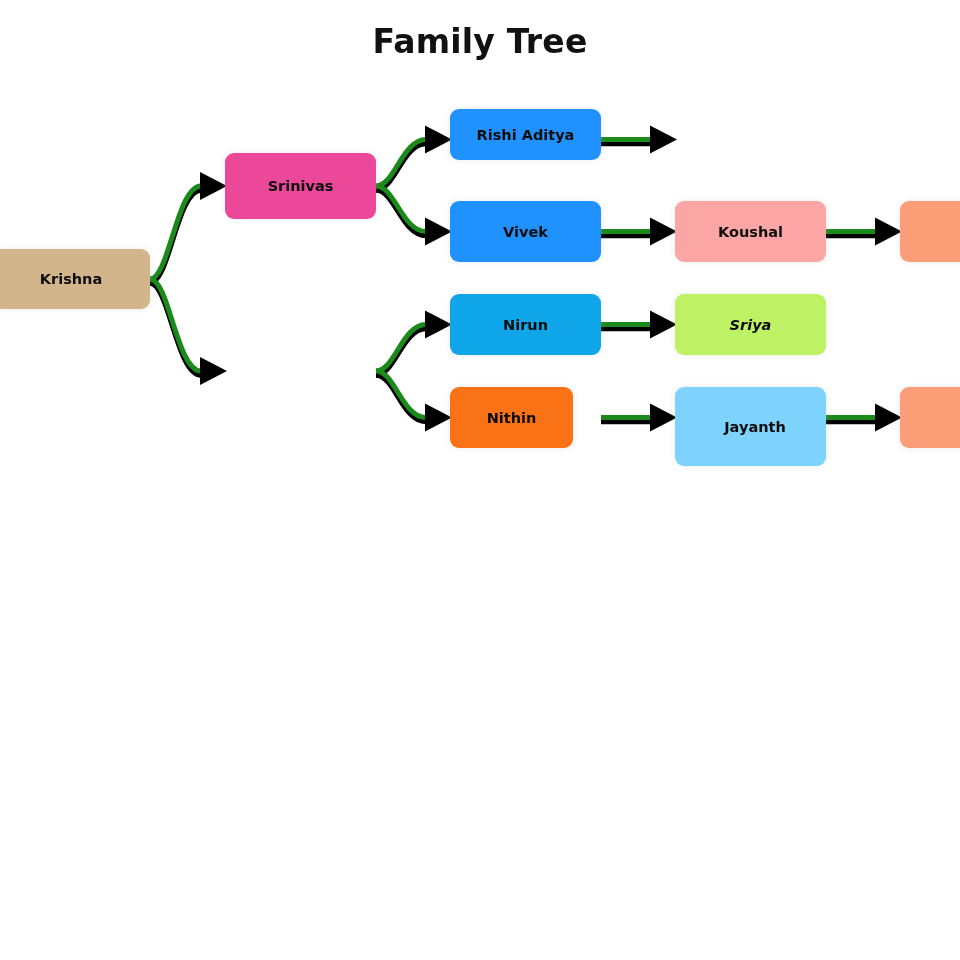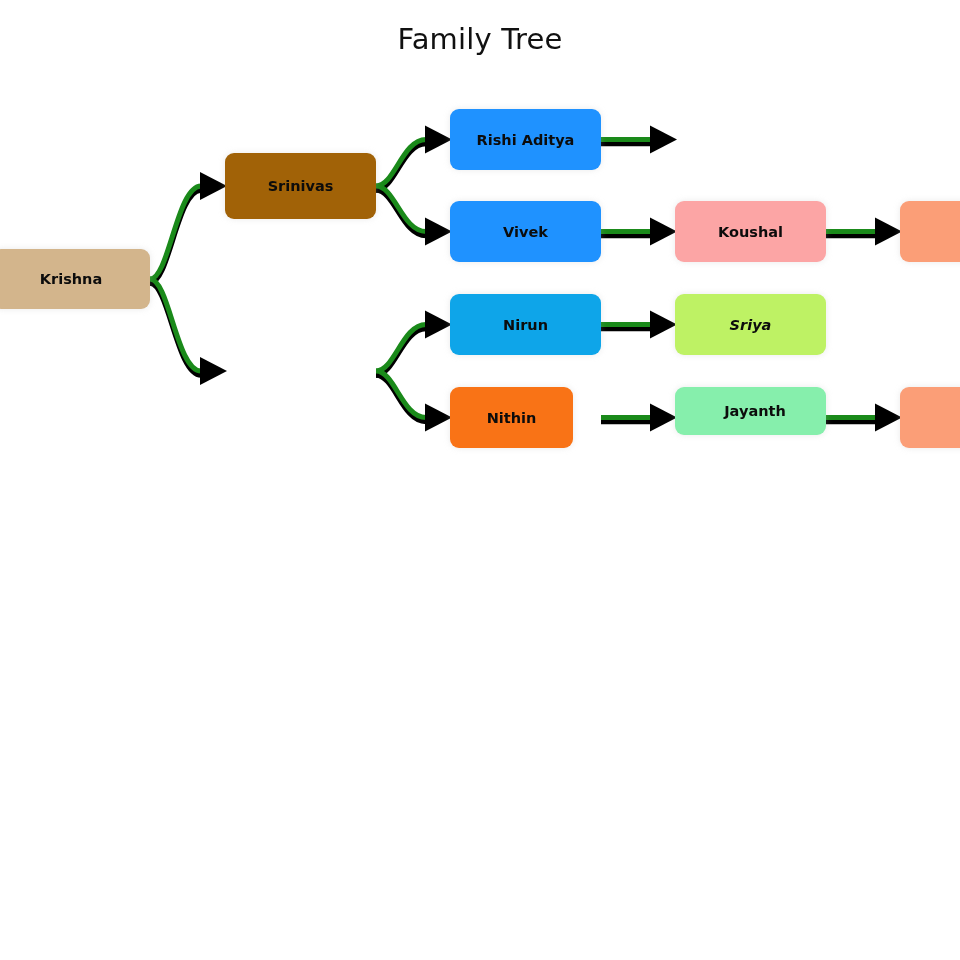--- a/index.html
+++ b/index.html
@@ -14,22 +14,22 @@
     background: #ffffff;
     overflow: hidden;
     font-family: "DejaVu Sans", sans-serif;
   }
   #title {
     position: absolute;
     left: 0;
     top: 22px;
     width: 960px;
     text-align: center;
-    font-size: 29px;
-    font-weight: normal;
+    font-size: 33px;
+    font-weight: bold;
     color: #111111;
     letter-spacing: 0.2px;
   }
   #edge-layer {
     position: absolute;
     left: 0;
     top: 0;
     width: 960px;
     height: 960px;
   }
@@ -118,39 +118,39 @@
       <g>
         <path d="M 826 417.5 L 876 417.5" fill="none" stroke="#000000" stroke-width="5.5" stroke-linecap="butt" transform="translate(0,4)" opacity="1"></path>
         <path d="M 826 417.5 L 876 417.5" fill="none" stroke="#1a8a1a" stroke-width="5" stroke-linecap="butt"></path>
         <polygon points="875,403.5 902,417.5 875,431.5" fill="#000000"></polygon>
       </g>
     </svg>
 
 <div class="node" style="left: -8px; top: 249px; width: 158px; height: 60px; background: rgb(211, 181, 140);">
       <span class="node-label">Krishna</span>
     </div>
-    <div class="node" style="left: 225px; top: 153px; width: 151px; height: 66px; background: #a16207;">
+    <div class="node" style="left: 225px; top: 153px; width: 151px; height: 66px; background: #ec4899;">
       <span class="node-label">Srinivas</span>
     </div>
-    <div class="node" style="left: 450px; top: 109px; width: 151px; height: 61px; background: rgb(31, 146, 255);">
+    <div class="node" style="left: 450px; top: 109px; width: 151px; height: 51px; background: rgb(31, 146, 255);">
       <span class="node-label">Rishi Aditya</span>
     </div>
     <div class="node" style="left: 450px; top: 201px; width: 151px; height: 61px; background: rgb(31, 146, 255); text-align: right;">
       <span class="node-label">Vivek</span>
     </div>
     <div class="node" style="left: 450px; top: 294px; width: 151px; height: 61px; background: #0ea5e9;">
       <span class="node-label">Nirun</span>
     </div>
     <div class="node" style="left: 450px; top: 387px; width: 123px; height: 61px; background: #f97316;">
       <span class="node-label">Nithin</span>
     </div>
     <div class="node" style="left: 675px; top: 201px; width: 151px; height: 61px; background: #fca5a5;">
       <span class="node-label">Koushal</span>
     </div>
     <div class="node" style="left: 675px; top: 294px; width: 151px; height: 61px; background: #bef264; font-style: italic;">
       <span class="node-label">Sriya</span>
     </div>
-    <div class="node" style="left: 675px; top: 387px; width: 151px; height: 48px; background: #86efac; padding-left: 9px;">
+    <div class="node" style="left: 675px; top: 387px; width: 151px; height: 79px; background: #7dd3fc; padding-left: 9px;">
       <span class="node-label">Jayanth</span>
     </div>
     <div class="node" style="left: 900px; top: 201px; width: 151px; height: 61px; background: rgb(251, 158, 119);"></div>
     <div class="node" style="left: 900px; top: 387px; width: 151px; height: 61px; background: rgb(251, 158, 119);"></div>
   </div>
 
 </body></html>

